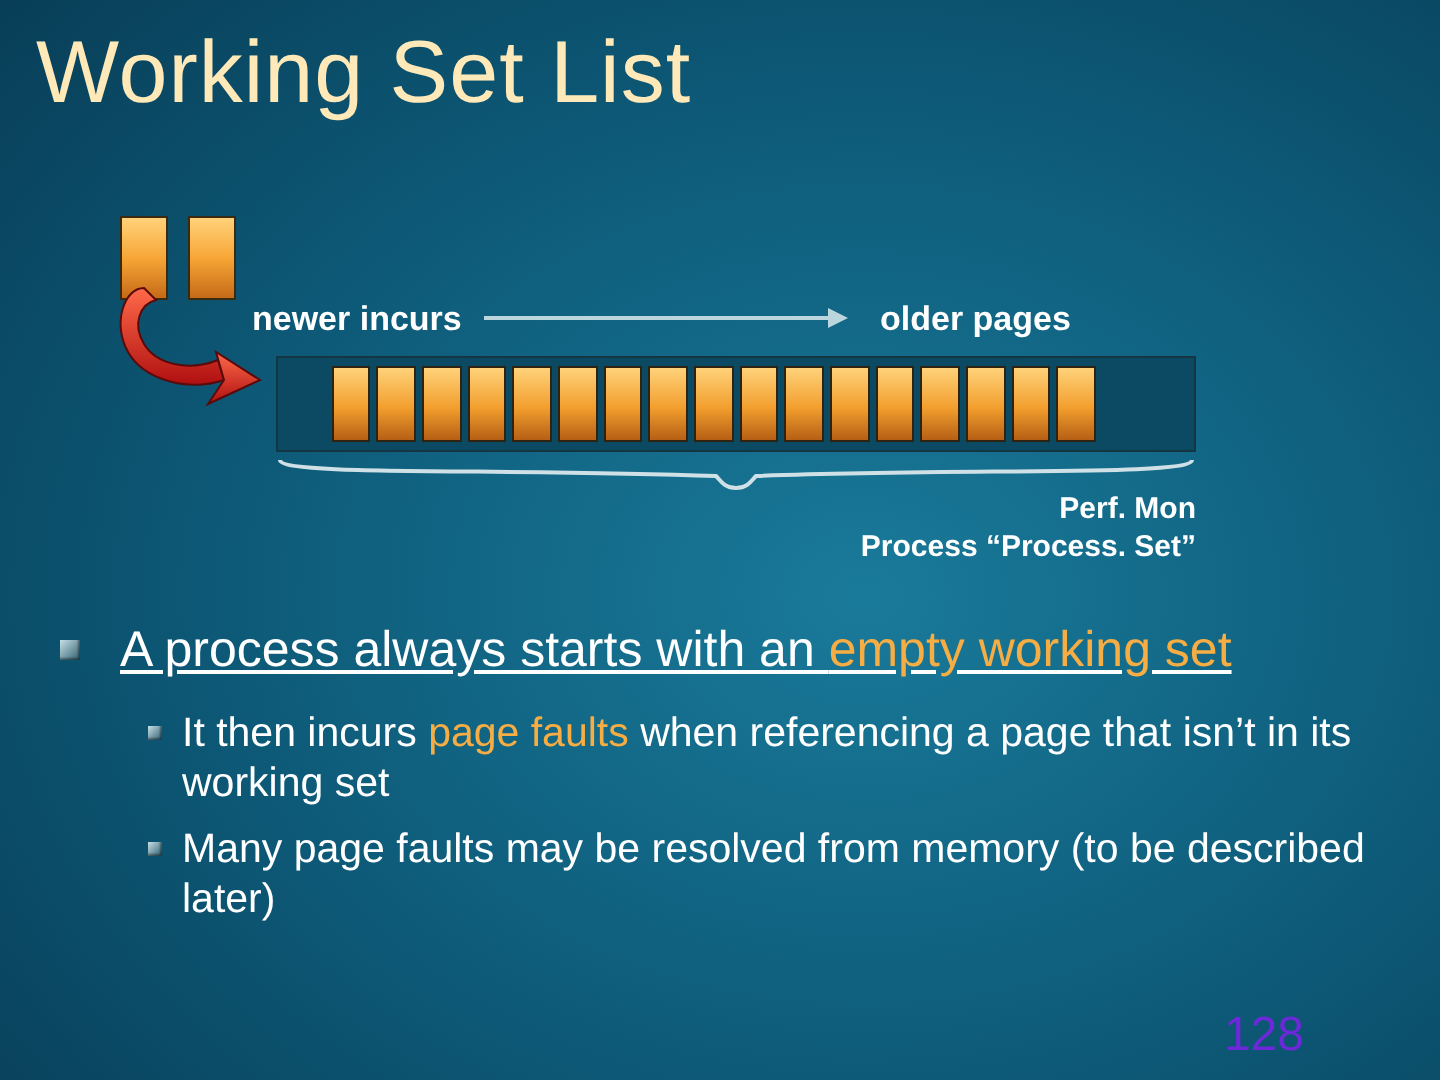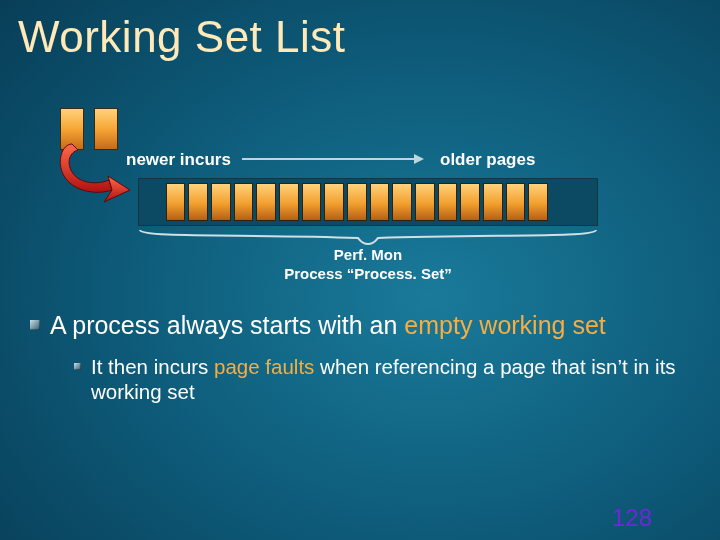--- a/index.html
+++ b/index.html
@@ -100,41 +100,42 @@
   
   .brace {
     position: absolute;
     top: 128px; left: 108px;
     width: 460px; height: 18px;
   }
   .perfmon {
     position: absolute;
     top: 146px; left: 108px;
     width: 460px;
-    text-align: center;
+    text-align: right;
     font-size: 15px;
     font-weight: bold;
     line-height: 1.25;
     color: #fff;
   }
 
   
   .bullets {
     position: absolute;
     top: 310px;
     left: 30px;
     width: 660px;
   }
   .b1 {
     display: flex;
-    gap: 10px;
+    gap: 20px;
     font-size: 25px;
     color: #fff;
     margin-bottom: 14px;
     line-height: 1.2;
+    text-decoration: underline;
   }
   .b1 .mk {
     width: 10px; height: 10px; flex: 0 0 10px;
     margin-top: 10px;
     background: linear-gradient(135deg, #c7e0e6, #2f5f70);
     box-shadow: inset -1px -1px 1px rgba(0,0,0,0.4);
   }
   .b2 {
     display: flex;
     gap: 10px;
@@ -231,17 +232,21 @@
       <div>
         <span>A process always starts with an </span><span class="hl">empty working set</span>
       </div>
     </div>
     <div class="b2">
       <span class="mk"></span>
       <div>
         <span>It then incurs </span><span class="hl">page faults</span><span> when referencing a page that isn’t in its working set</span>
       </div>
     </div>
+    <div class="b2">
+      <span class="mk"></span>
+      <div>Many page faults may be resolved from memory (to be described later)</div>
+    </div>
   </div>
 
   <div class="pagenum">128</div>
 
 </div>
 
 </body></html>

